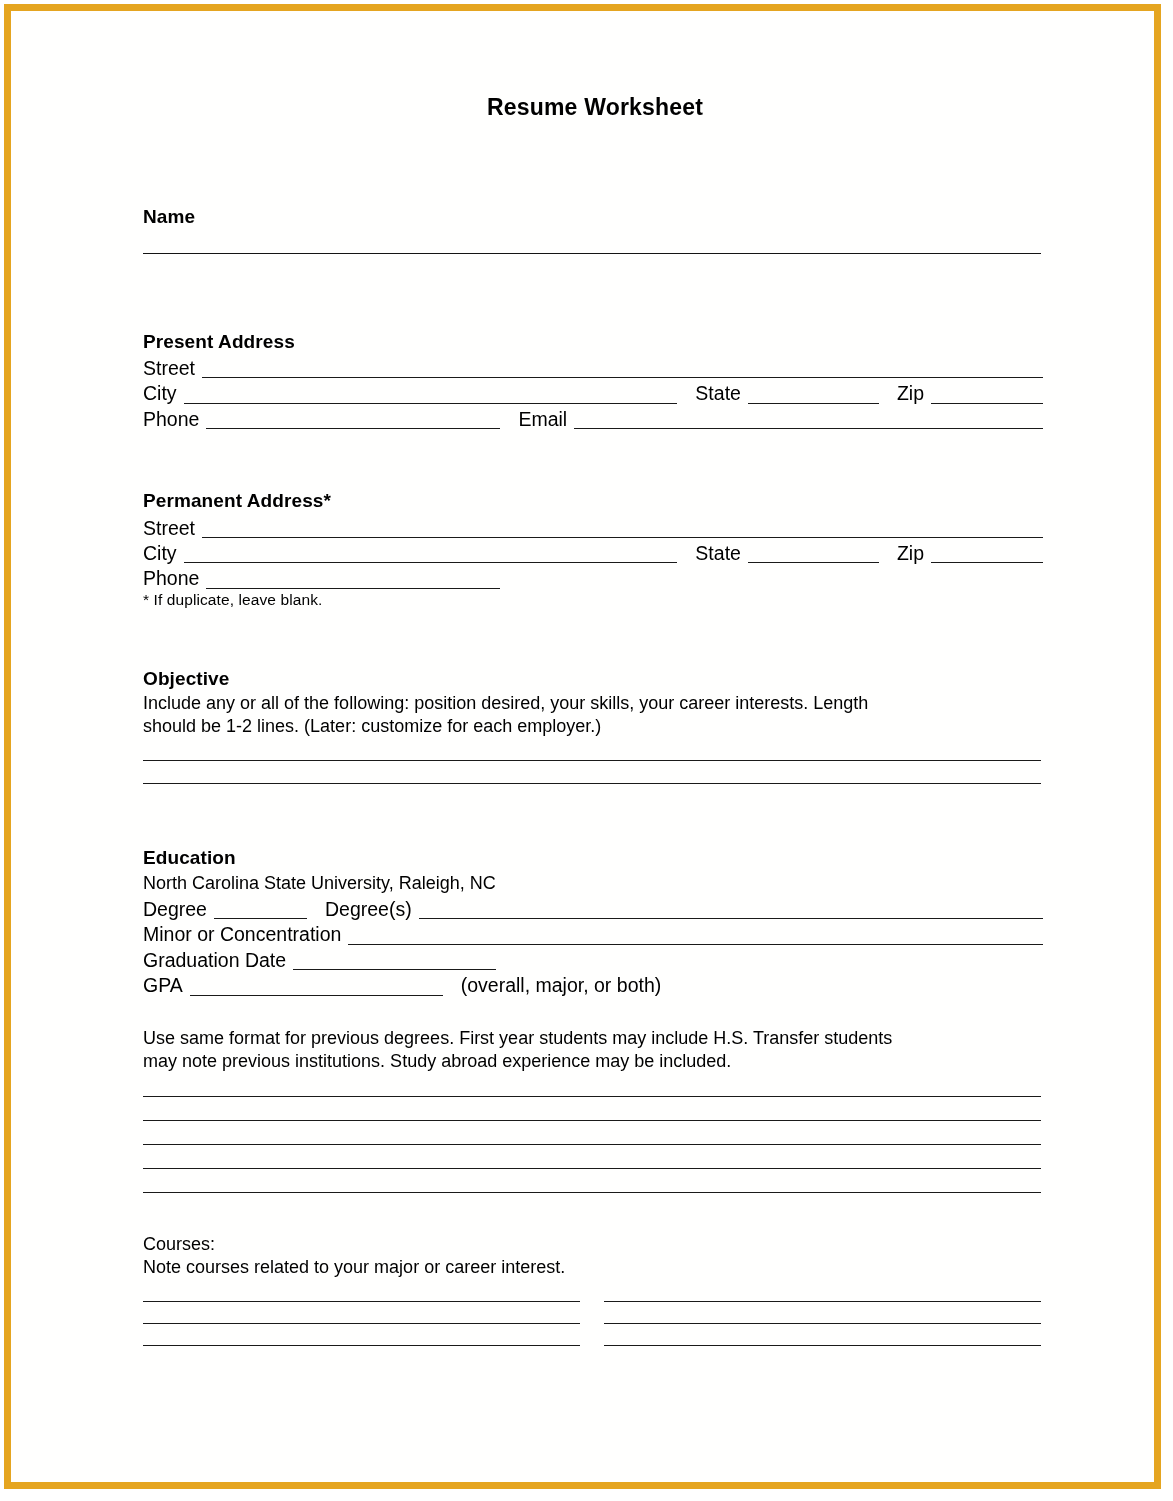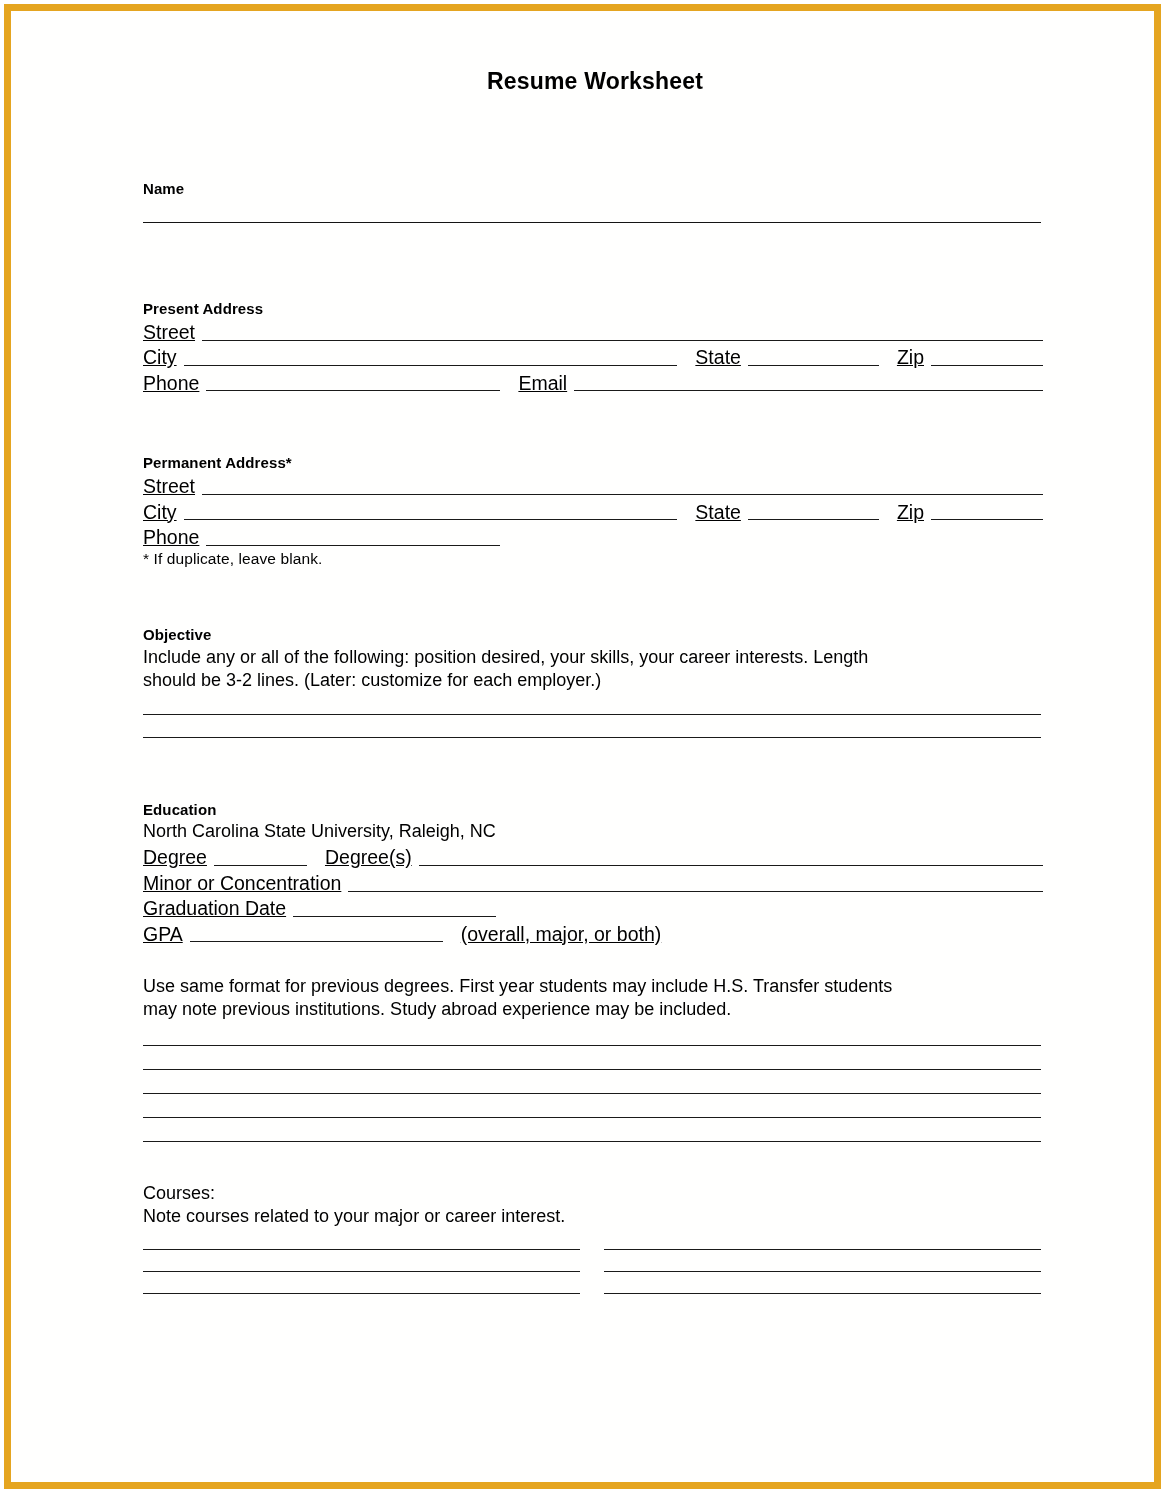--- a/index.html
+++ b/index.html
@@ -45,44 +45,43 @@
     color: #000000;
     font-size: 19.5px;
     line-height: 1.28;
   }
 
   .doc-title {
     text-align: center;
     font-size: 23px;
     font-weight: bold;
     letter-spacing: .2px;
-    margin-top: 56px;
+    margin-top: 82px;
     margin-left: 4px;
   }
 
   .section-head {
     font-weight: bold;
-    font-size: 15px;
+    font-size: 19px;
     letter-spacing: .1px;
   }
 
   
   .sp-name     { margin-top: 83px; }
   .sp-present  { margin-top: 76px; }
   .sp-perm     { margin-top: 59px; }
   .sp-obj      { margin-top: 57px; }
   .sp-edu      { margin-top: 62px; }
 
   
   .row {
     display: flex;
-    align-items: center;
+    align-items: flex-end;
     margin-top: 3px;
     white-space: nowrap;
-    text-decoration: underline;
   }
   .row .lbl {
     flex: 0 0 auto;
     line-height: 1.15;
   }
   .fill {
     flex: 1 1 auto;
     border-bottom: 1.6px solid #1a1a1a;
     height: 17px;
     margin: 0 0 1px 7px;
@@ -199,21 +198,21 @@
 
       <div class="row">
         <span class="lbl">Phone</span>
         <span class="fill w-phone"></span>
       </div>
 
       <div class="footnote">*  If duplicate, leave blank.</div>
 
       <div class="sp-obj section-head">Objective</div>
       <div class="para">Include any or all of the following: position desired, your skills, your career interests.  Length</div>
-      <div class="para tight">should be 3-2 lines.  (Later: customize for each employer.)</div>
+      <div class="para tight">should be 1-2 lines.  (Later: customize for each employer.)</div>
 
       <div class="lines-obj">
         <div class="blank-line"></div>
         <div class="blank-line"></div>
       </div>
 
       <div class="sp-edu section-head">Education</div>
       <div class="para">North Carolina State University, Raleigh, NC</div>
 
       <div class="row">

